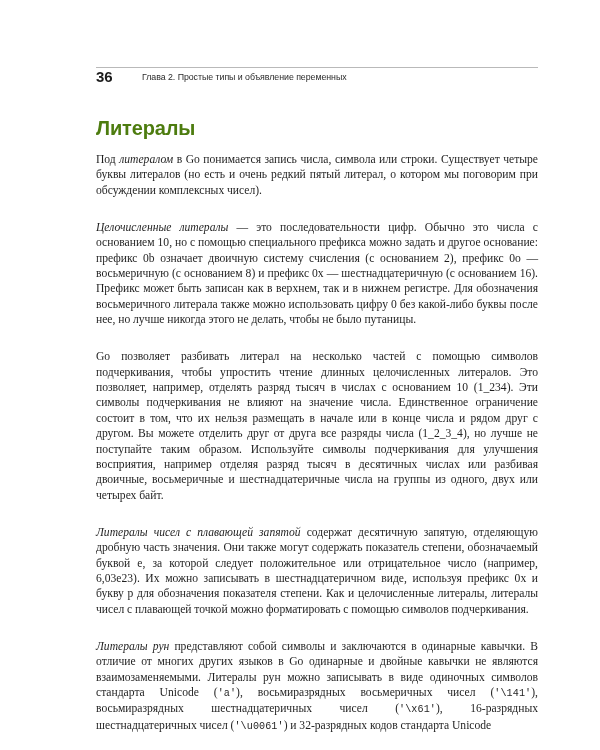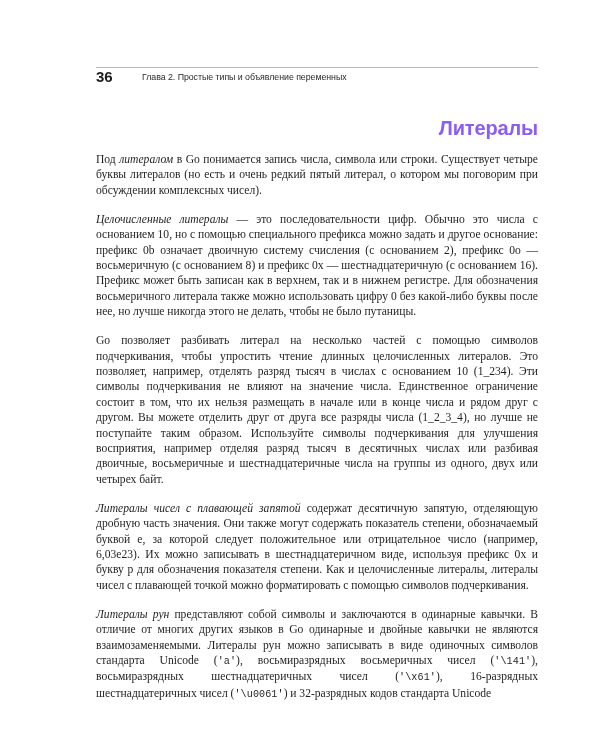--- a/index.html
+++ b/index.html
@@ -73,31 +73,30 @@
 
   p.body {
     margin: 0 0 0 0;
     font-size: 11.6px;
     line-height: 15.35px;
     text-align: justify;
     text-justify: inter-word;
     color: #1f1f1f;
     word-spacing: -0.1px;
   }
-  p.body + p.body { margin-top: 14px; }
+  p.body + p.body { margin-top: 22px; }
 
   h2.section {
     font-family: "Liberation Sans", "DejaVu Sans", sans-serif;
     font-weight: bold;
     font-size: 20px;
     line-height: 22px;
-    color: #8b5cf6;
+    color: #4d7c0f;
     margin: 31px 0 13px 0;
     letter-spacing: -0.15px;
-    text-align: right;
   }
 
   .ital {
     font-style: italic;
     font-family: Liberation Serif, serif;
   }
   .mono {
     font-family: "Liberation Mono", "DejaVu Sans Mono", monospace;
     font-size: 10.1px;
     letter-spacing: 0.1px;

